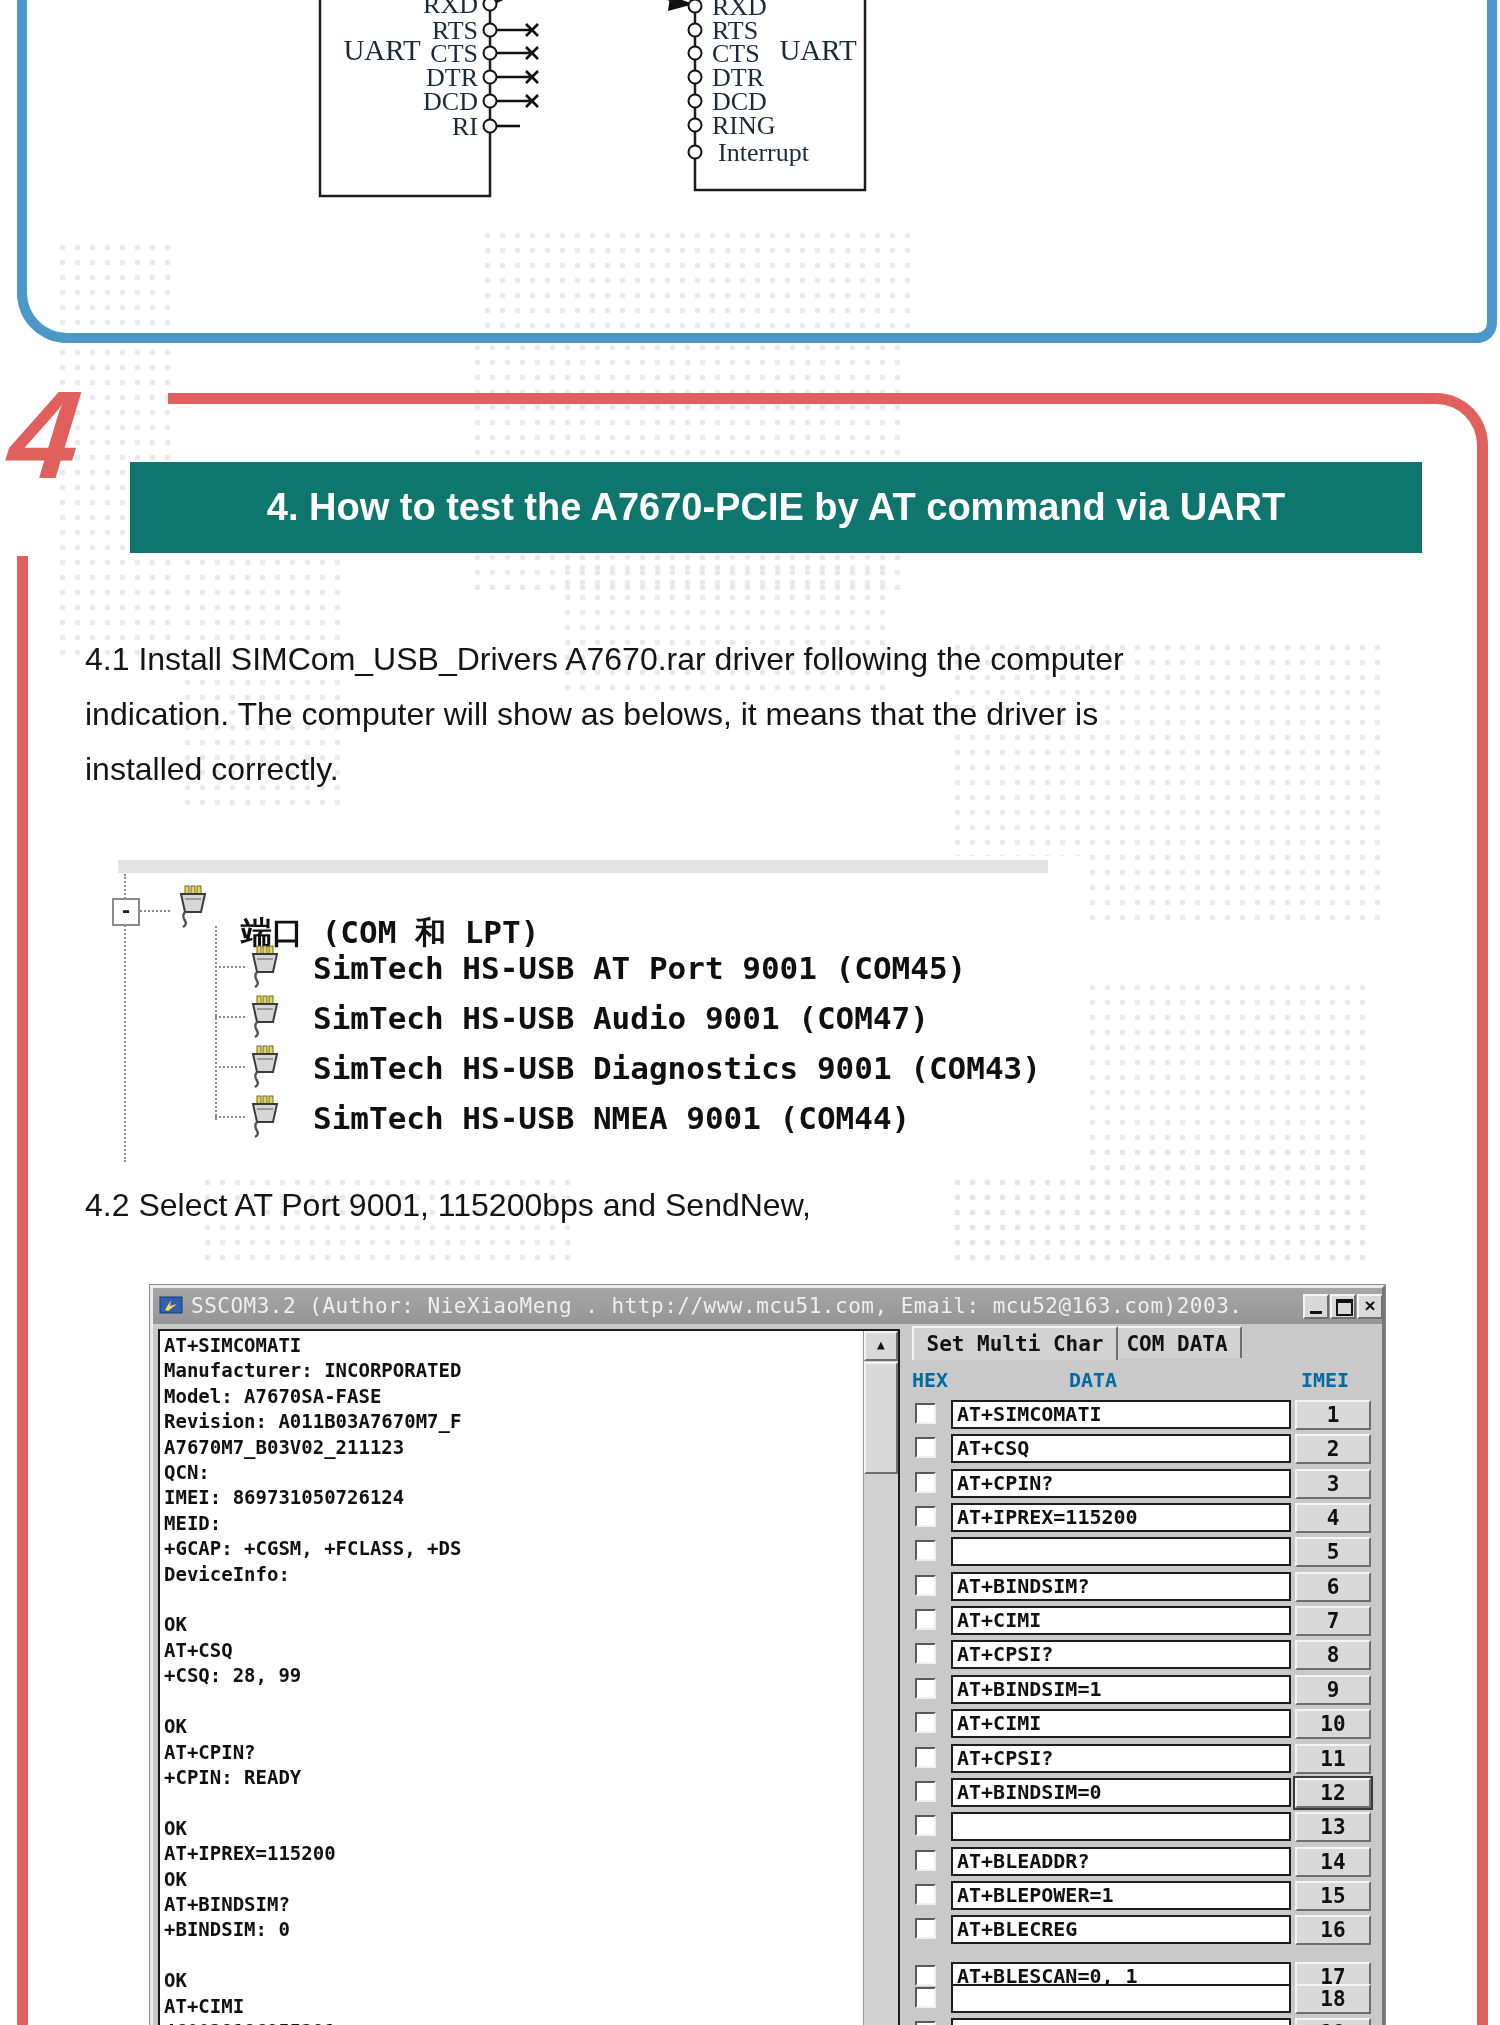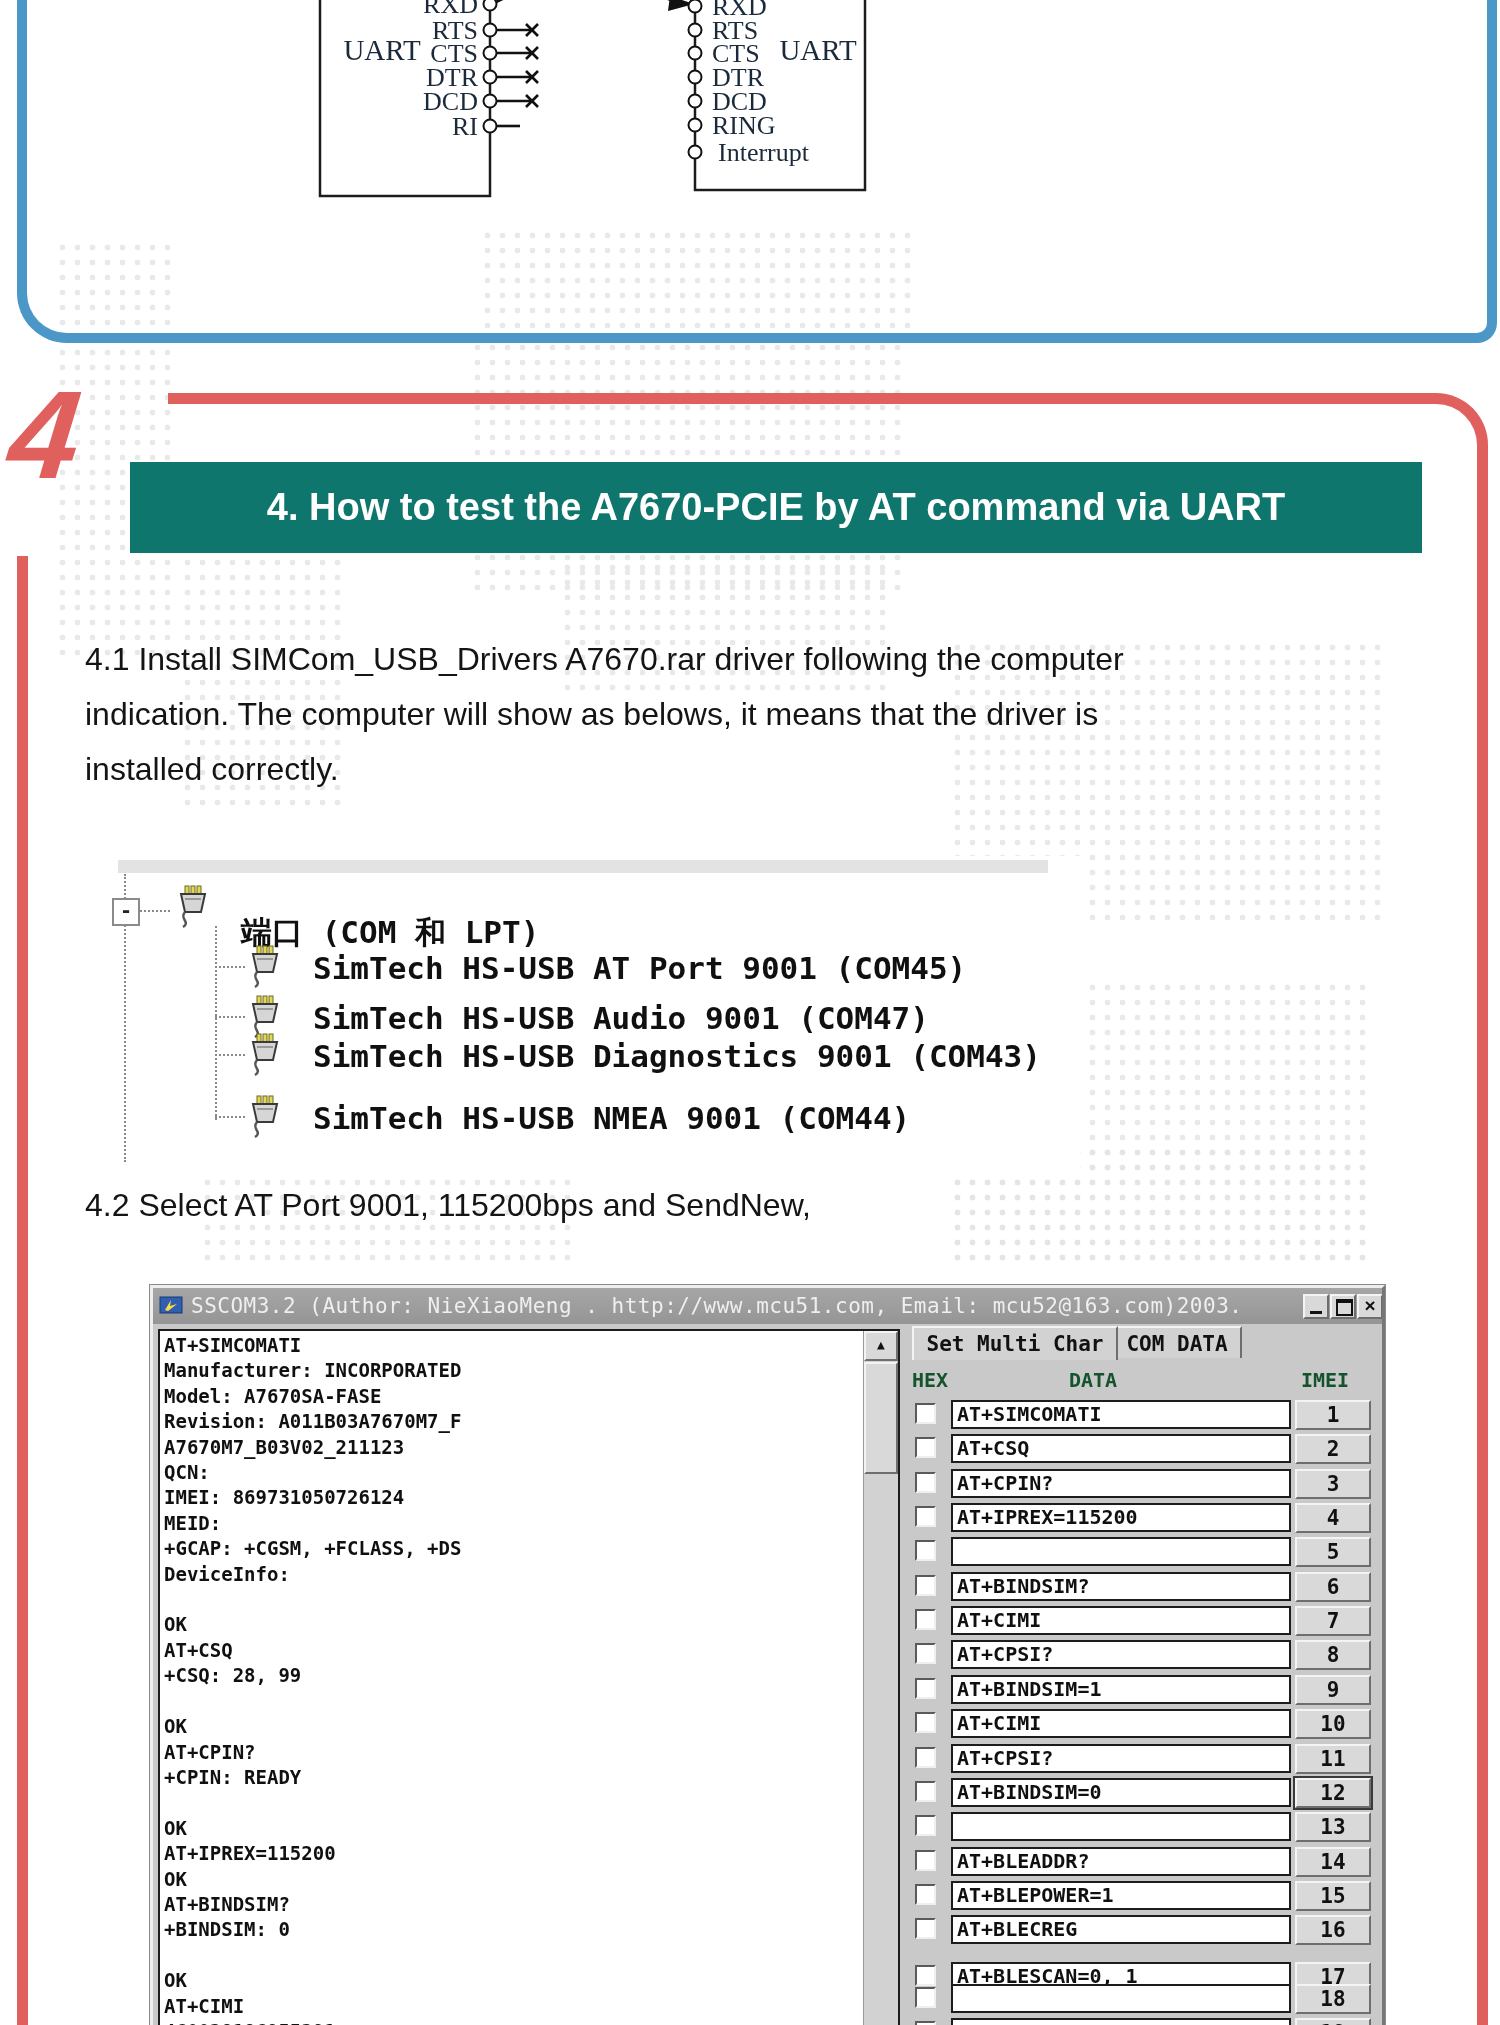--- a/index.html
+++ b/index.html
@@ -74,21 +74,21 @@
         border:2px solid;border-color:#f4f4f4 #6e6e6e #6e6e6e #f4f4f4;box-sizing:border-box;
         text-align:center;line-height:24px;font-size:13px;color:#111;}
   .scroll-thumb{position:absolute;left:0;top:31px;width:100%;height:112px;background:#d9d9d9;
         border:2px solid;border-color:#f4f4f4 #6e6e6e #6e6e6e #f4f4f4;box-sizing:border-box;}
   
   .tab{position:absolute;top:38px;height:34px;background:#d2d2d2;box-sizing:border-box;
         border:2px solid;border-color:#f4f4f4 #6e6e6e #d2d2d2 #f4f4f4;border-bottom:none;
         text-align:center;font-size:21px;font-weight:bold;color:#111;line-height:32px;}
   .tab.t1{left:751px;width:206px;z-index:3;margin-left:8px;}
   .tab.t2{left:959px;width:130px;height:32px;z-index:2;}
-  .col-head{position:absolute;top:80px;font-size:20px;font-weight:bold;color:#14532d;}
+  .col-head{position:absolute;top:80px;font-size:20px;font-weight:bold;color:#0369a1;}
   .col-hex{left:759px;} .col-data{left:780px;width:320px;text-align:center;} .col-send{left:1132px;width:80px;text-align:center;}
   .srow{position:absolute;left:0;width:100%;height:32px;}
   .chk{position:absolute;left:762px;top:3px;width:21px;height:21px;background:#fff;
         border:2px solid;border-color:#5a5a5a #efefef #efefef #5a5a5a;box-sizing:border-box;}
   .fld{position:absolute;left:798px;top:0;width:340px;height:29px;background:#fff;
         border:2px solid #1c1c1c;box-sizing:border-box;}
   .fld-text{position:absolute;left:4px;top:0;font:bold 20px/25px "DejaVu Sans Mono",monospace;
         color:#101010;white-space:nowrap;}
   .sbtn{position:absolute;left:1142px;top:0;width:76px;height:30px;background:#d9d9d9;
         border:2px solid;border-color:#f4f4f4 #6e6e6e #6e6e6e #f4f4f4;box-sizing:border-box;
@@ -214,21 +214,21 @@
     <rect x="14" y="2" width="4" height="8" fill="#e6d84a" stroke="#6b6b2a"></rect>
     <rect x="20" y="2" width="4" height="8" fill="#e6d84a" stroke="#6b6b2a"></rect>
     <rect x="26" y="2" width="4" height="8" fill="#e6d84a" stroke="#6b6b2a"></rect>
     <path d="M10 10 L34 10 L30 28 L14 28 Z" fill="#d6d6d6" stroke="#3a3a3a" stroke-width="2"></path>
     <path d="M14 15 L30 15" stroke="#9a9a9a" stroke-width="2"></path>
     <path d="M14 28 C 8 35, 20 38, 12 43" stroke="#555" stroke-width="2.5" fill="none"></path>
   </svg>
 </span>
           <span class="tree-label">SimTech HS-USB Audio 9001 (COM47)</span>
         </div>
-        <div class="tree-row" style="top: 176px; text-decoration: underline;">
+        <div class="tree-row" style="top: 188px; text-decoration: underline;">
           <span class="tree-stub"></span>
           <span class="plug-icon">
   <svg viewBox="0 0 44 44" width="44" height="44">
     <rect x="14" y="2" width="4" height="8" fill="#e6d84a" stroke="#6b6b2a"></rect>
     <rect x="20" y="2" width="4" height="8" fill="#e6d84a" stroke="#6b6b2a"></rect>
     <rect x="26" y="2" width="4" height="8" fill="#e6d84a" stroke="#6b6b2a"></rect>
     <path d="M10 10 L34 10 L30 28 L14 28 Z" fill="#d6d6d6" stroke="#3a3a3a" stroke-width="2"></path>
     <path d="M14 15 L30 15" stroke="#9a9a9a" stroke-width="2"></path>
     <path d="M14 28 C 8 35, 20 38, 12 43" stroke="#555" stroke-width="2.5" fill="none"></path>
   </svg>

